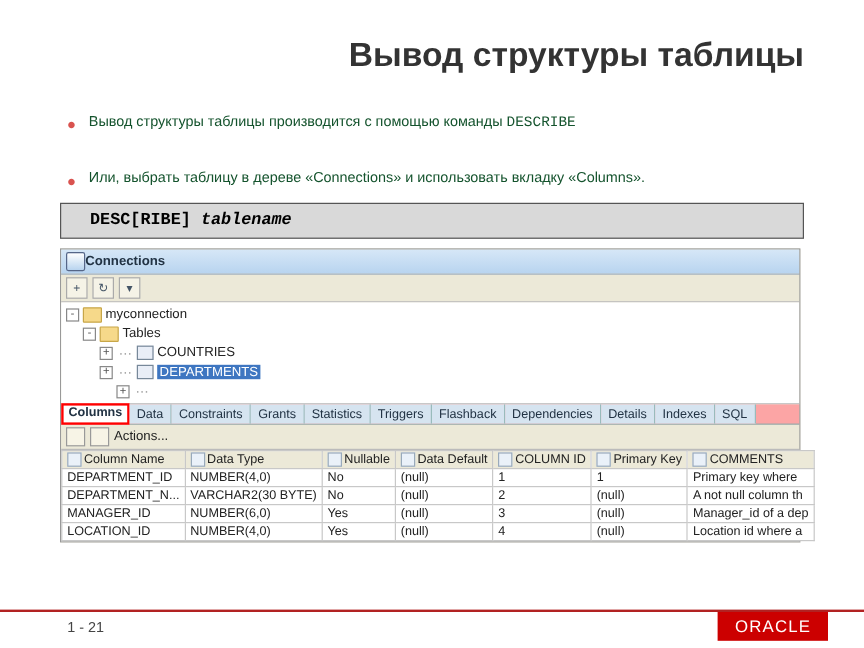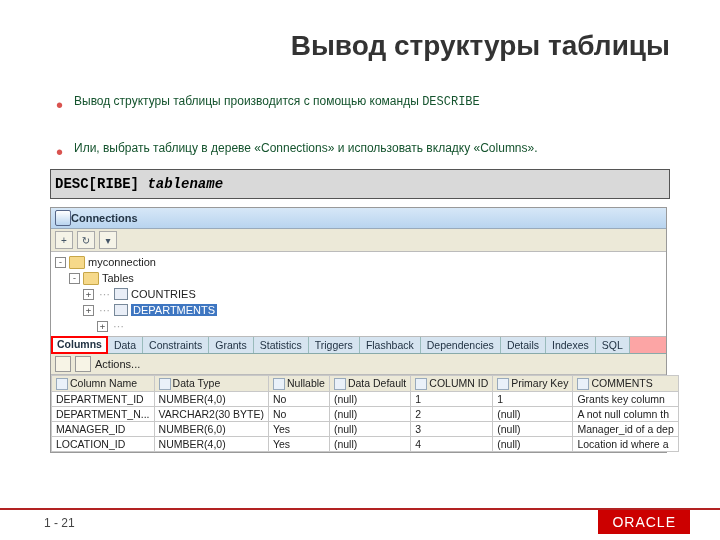--- a/index.html
+++ b/index.html
@@ -40,21 +40,21 @@
     color: #d9534f;
     font-size: 20px;
     position: absolute;
     left: 6px;
     top: -2px;
   }
   .mono { font-family: "Courier New", monospace; }
   .syntax-box {
     border: 1px solid #555;
     background: #d9d9d9;
-    padding: 6px 4px;
+    padding: 6px 24px;
     font-family: "Courier New", monospace;
     font-size: 14px;
     font-weight: bold;
     margin-bottom: 8px;
   }
   .syntax-box .ital { font-style: italic; font-weight: bold; }
 
   
   .shot {
     width: 615px;
@@ -173,21 +173,21 @@
   }
 
   .footer-line {
     position:absolute;
     left:0; right:0; bottom:30px;
     height:2px;
     background:#b22222;
   }
   .page-no {
     position:absolute;
-    left:44px; bottom:10px;
+    left:56px; bottom:10px;
     font-size:12px; color:#444;margin-top:40px;
   }
   .oracle-badge {
     position:absolute;
     right:30px; bottom:6px;
     background:#c00;
     color:#fff;
     font-weight:normal;
     font-size:14px;
     padding:4px 14px;
@@ -285,21 +285,21 @@
         </tr>
       </thead>
       <tbody id="col-body">
           <tr>
             <td>DEPARTMENT_ID</td>
             <td>NUMBER(4,0)</td>
             <td>No</td>
             <td>(null)</td>
             <td>1</td>
             <td>1</td>
-            <td>Grants key column</td>
+            <td>Primary key where</td>
           </tr>
           <tr>
             <td>DEPARTMENT_N...</td>
             <td>VARCHAR2(30 BYTE)</td>
             <td>No</td>
             <td>(null)</td>
             <td>2</td>
             <td>(null)</td>
             <td>A not null column th</td>
           </tr>

